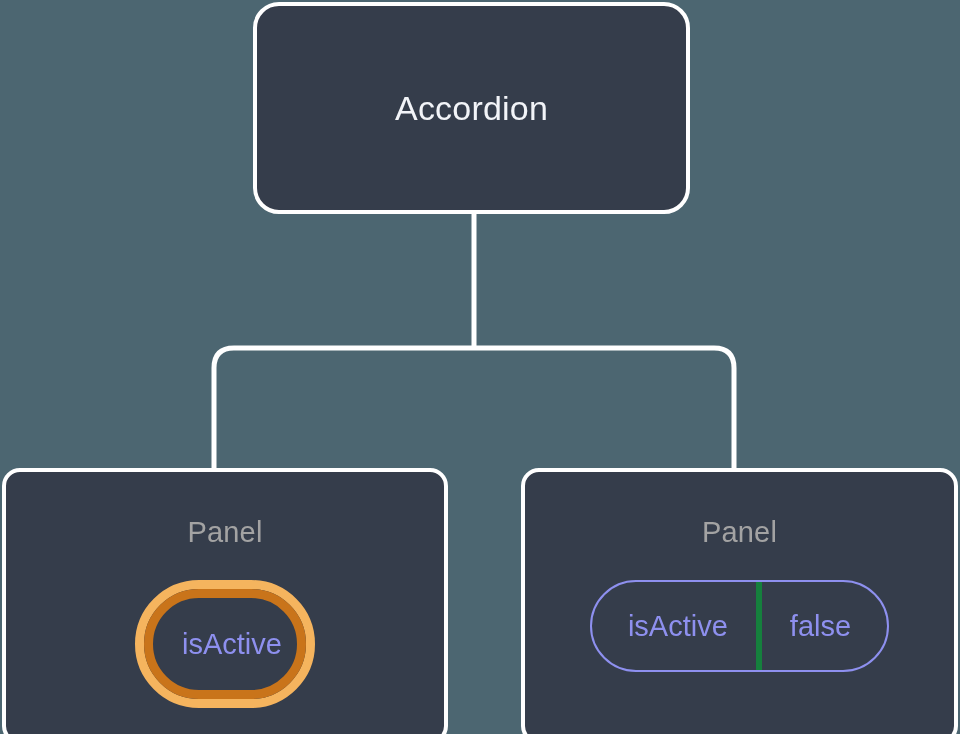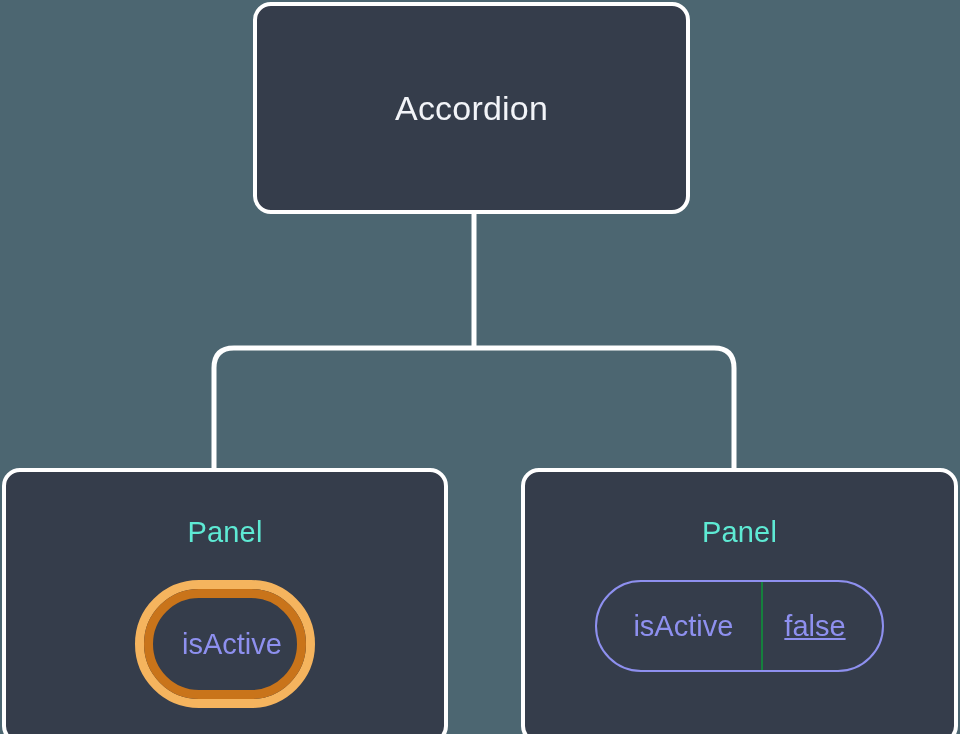--- a/index.html
+++ b/index.html
@@ -15,21 +15,21 @@
     background: #4c6671;
     overflow: hidden;
     font-family: "Liberation Sans", sans-serif;
   }
 
   
   .node {
     position: absolute;
     background: #353d4b;
     border: 4px solid #ffffff;
-    border-radius: 18px;
+    border-radius: 26px;
     box-sizing: border-box;
     z-index: 3;
   }
 
   
   #root-node {
     left: 253px;
     top: 2px;
     width: 437px;
     height: 212px;
@@ -60,21 +60,21 @@
   #child-node-1 {
     left: 521px;
     width: 437px;
   }
   .child-node .node-title {
     position: absolute;
     left: 0;
     right: 0;
     top: 44px;
     text-align: center;
-    color: #5eead4;
+    color: #a3a3a3;
     font-size: 29px;
     font-weight: 400;
     letter-spacing: 0.2px;
   }
 
   
   .prop-pill-wrap {
     position: absolute;
     top: 108px;
     display: flex;
@@ -106,25 +106,24 @@
   .prop-pill.plain {
     border: 2px solid #8e90ef;
     height: 92px;
   }
   .prop-pill.plain .prop-key {
     padding: 0 28px 0 36px;
     color: #8e90ef;
     font-weight: 400;
   }
   .prop-pill.plain .prop-val {
-    padding: 0 36px 0 21px;
+    padding: 0 36px 0 28px;
     color: #8e90ef;
     font-weight: 400;
-    border-left: 2px solid #15803d;
-    text-decoration: underline;
+    border-left: 6px solid #15803d;
   }
 
   
   .prop-pill.highlight {
     border: 9px solid #f5b45e;
     outline: 9px solid #c9741a;
     outline-offset: -18px;
     height: 128px;
     box-shadow: 0 0 0 0 rgba(0,0,0,0);
     background: transparent;

